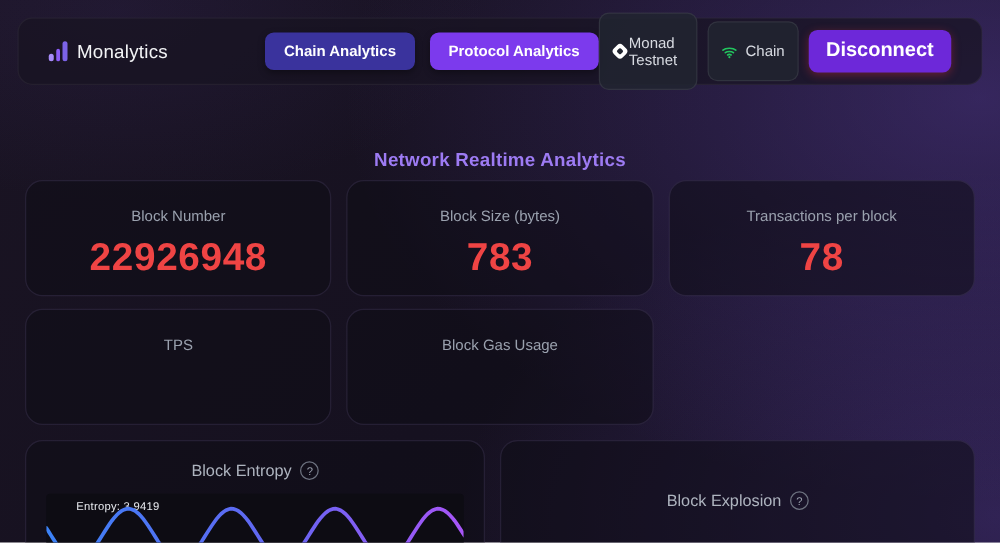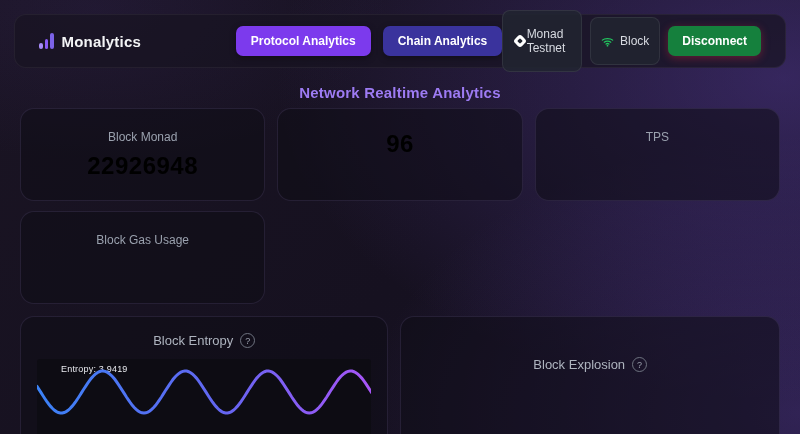--- a/index.html
+++ b/index.html
@@ -24,21 +24,21 @@
     border-radius:12px;
   }
   .nav-left, .nav-right { flex:1; display:flex; align-items:center; }
   .nav-right { justify-content:flex-end; gap:8px; }
   .logo { display:flex; align-items:center; gap:8px; }
   .logo-icon { display:inline-flex; align-items:flex-end; gap:2px; height:16px; }
   .logo-icon i { display:block; width:3.5px; border-radius:2px; background:#8b5cf6; }
   .logo-icon .b1 { height:6px;  background:#a78bfa; }
   .logo-icon .b2 { height:10px; background:#8b5cf6; }
   .logo-icon .b3 { height:16px; background:#7c63e8; }
-  .brand-name { font-size:15px; font-weight:700; color:#f3f4f6; letter-spacing:0.2px; }
+  .brand-name { font-size:15px; font-weight:400; color:#f3f4f6; letter-spacing:0.2px; }
 
   .nav-center { display:flex; gap:12px; }
   .nav-btn {
     border:none; cursor:pointer; color:#fff; font-weight:bold; font-size:12px;
     font-family:inherit; padding:8px 15px; border-radius:7px;
     box-shadow:0 2px 6px rgba(0,0,0,0.35);
   }
   .nav-btn.chain    { background:#3a339d; }
   .nav-btn.protocol { background:#7c3aed; }
 
@@ -52,50 +52,50 @@
   .monad-icon { position:relative; width:13px; height:13px; display:inline-block; }
   .monad-icon .outer {
     position:absolute; left:1.5px; top:1.5px; width:10px; height:10px;
     background:#ffffff; border-radius:3px; transform:rotate(45deg);
   }
   .monad-icon .hole {
     position:absolute; left:4.5px; top:4.5px; width:4px; height:4px;
     background:#212530; border-radius:1px; transform:rotate(45deg);
   }
   .disconnect-btn {
-    border:none; cursor:pointer; background:#15803d; color:#fff;
-    font-family:inherit; font-weight:bold; font-size:12px;
+    border:none; cursor:pointer; background:#6d28d9; color:#fff;
+    font-family:inherit; font-weight:bold; font-size:16px;
     padding:8px 14px; border-radius:7px;
     box-shadow:0 2px 8px rgba(239,47,63,0.35);
   }
 
   
   .main { margin:0 20px 0 20px; }
   .page-title {
-    margin-top:16px; text-align:center;
+    margin-top:52px; text-align:center;
     font-size:15px; font-weight:bold; color:#9d7bf3; letter-spacing:0.2px;
   }
 
   .stats-grid {
     margin-top:7px;
     display:grid; grid-template-columns:repeat(3,1fr);
     gap:10px 12px;
   }
   .card {
     background:rgba(15,12,22,0.55);
     border:1px solid rgba(140,125,185,0.16);
     border-radius:14px;
   }
   .stat-card {
     min-height:93px;
     display:flex; flex-direction:column; align-items:center;
     padding-top:21px; gap:8px;
   }
   .stat-label { font-size:12px; color:#9aa1ae; }
-  .stat-value { font-size:24px; font-weight:bold; color:#000000; letter-spacing:0.5px; }
+  .stat-value { font-size:31px; font-weight:bold; color:#ef4444; letter-spacing:0.5px; }
   .empty-cell { visibility:hidden; }
 
   .bottom-grid {
     margin-top:12px;
     display:grid; grid-template-columns:1fr 1.03fr; gap:12px;
   }
   .panel-card { min-height:180px; padding:16px 16px 0 16px; }
   .panel-title-row {
     display:flex; align-items:center; justify-content:center; gap:7px;
     font-size:13px; color:#aeb4bf;
@@ -131,55 +131,60 @@
       <span class="logo-icon">
         <i class="b1"></i>
           <i class="b2"></i>
           <i class="b3"></i>
       </span>
       <span class="brand-name">Monalytics</span>
     </div>
   </div>
 
   <nav class="nav-center">
+    <button class="nav-btn chain">Chain Analytics</button>
     <button class="nav-btn protocol">Protocol Analytics</button>
-    <button class="nav-btn chain">Chain Analytics</button>
   </nav>
 
   <div class="nav-right">
     <div class="badge">
       <span class="monad-icon">
         <span class="outer"></span>
           <span class="hole"></span>
       </span>
       <span>Monad Testnet</span>
     </div>
     <div class="badge">
       <svg width="13" height="13" viewBox="0 0 24 24">
         <path d="M2.5 9.5 C6.5 5.8, 17.5 5.8, 21.5 9.5" fill="none" stroke="#22c55e" stroke-width="2.4" stroke-linecap="round"></path>
         <path d="M6 13.2 C9 10.8, 15 10.8, 18 13.2" fill="none" stroke="#22c55e" stroke-width="2.4" stroke-linecap="round"></path>
         <path d="M9.4 16.6 C11 15.4, 13 15.4, 14.6 16.6" fill="none" stroke="#22c55e" stroke-width="2.4" stroke-linecap="round"></path>
         <circle cx="12" cy="19.8" r="1.6" fill="#22c55e"></circle>
       </svg>
-      <span>Block</span>
+      <span>Chain</span>
     </div>
     <button class="disconnect-btn">Disconnect</button>
   </div>
 </header>
 
 <main class="main">
   <h1 class="page-title">Network Realtime Analytics</h1>
 
   <section class="stats-grid">
     <div class="card stat-card">
-      <span class="stat-label">Block Monad</span>
+      <span class="stat-label">Block Number</span>
       <span class="stat-value">22926948</span>
     </div>
     <div class="card stat-card">
-      <span class="stat-value">96</span>
+      <span class="stat-label">Block Size (bytes)</span>
+      <span class="stat-value">783</span>
+    </div>
+    <div class="card stat-card">
+      <span class="stat-label">Transactions per block</span>
+      <span class="stat-value">78</span>
     </div>
     <div class="card stat-card">
       <span class="stat-label">TPS</span>
     </div>
     <div class="card stat-card">
       <span class="stat-label">Block Gas Usage</span>
     </div>
     <div class="card stat-card empty-cell"></div>
   </section>
 

